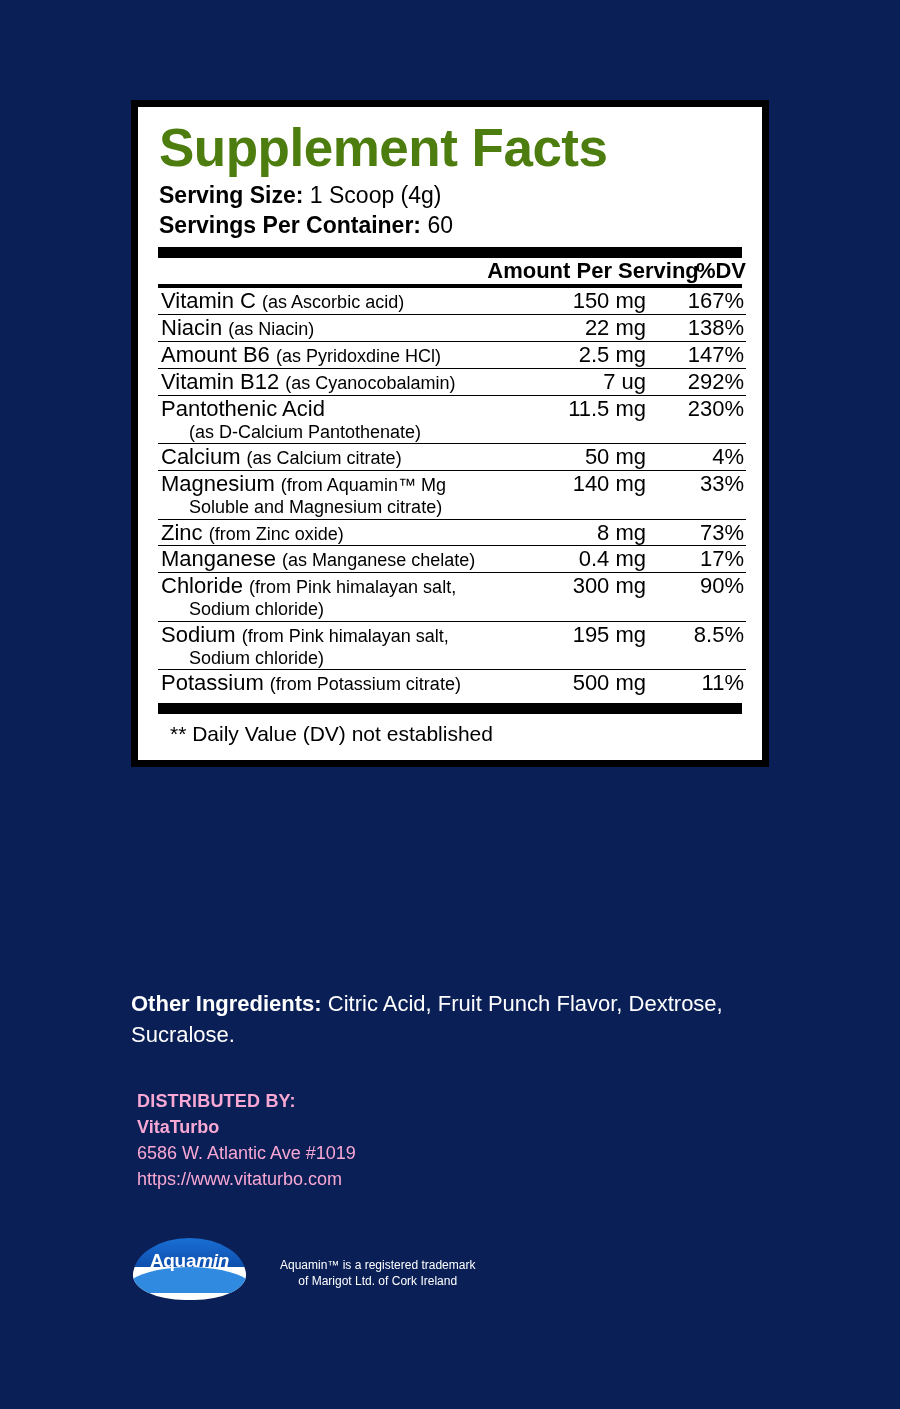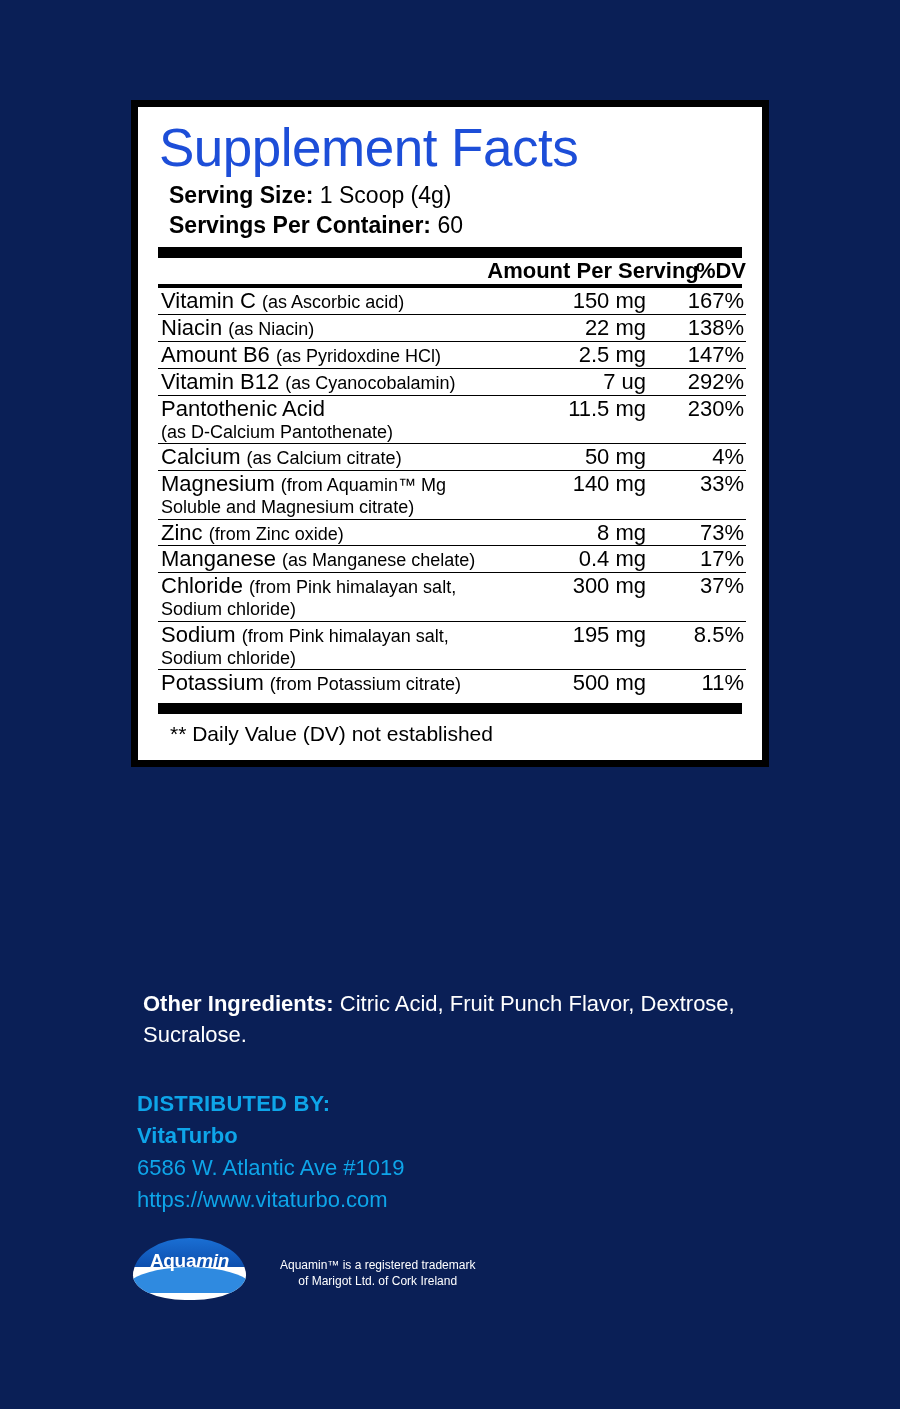--- a/index.html
+++ b/index.html
@@ -22,32 +22,32 @@
     top: 100px;
     width: 638px;
     background: #ffffff;
     border: 7px solid #000000;
     box-sizing: border-box;
     padding: 10px 18px 12px 18px;
   }
 
   .sf-title {
     font-size: 53px;
-    font-weight: normal;
+    font-weight: bold;
     letter-spacing: -0.5px;
     line-height: 1.05;
-    color: #1d4ed8;
+    color: #4d7c0f;
     margin: 3px 0 4px 3px;
     white-space: nowrap;
   }
 
   .serving-line {
     font-size: 23px;
     color: #000;
-    margin-left: 13px;
+    margin-left: 3px;
     line-height: 1.32;
     white-space: nowrap;
   }
   .serving-line b { font-weight: bold; }
 
   .rule-thick {
     border-bottom: 11px solid #000;
     margin: 7px 2px 0 2px;
   }
   .rule-med {
@@ -86,46 +86,46 @@
     border-top: 1.5px solid #000;
     line-height: 1.18;
   }
   .nutrient-row.first td { border-top: none; }
   .nutrient-row td.name  { text-align: left; padding-left: 3px; }
   .nutrient-row td.amt   { text-align: right; white-space: nowrap; }
   .nutrient-row td.dv    { text-align: right; white-space: nowrap; padding-right: 2px; }
 
   .n-main { font-size: 22px; }
   .n-sub  { font-size: 18px; }
-  .n-sub2 { font-size: 18px; display: block; }
+  .n-sub2 { font-size: 18px; display: block; margin-left: 28px; }
 
   .footnote {
     font-size: 21px;
     color: #000;
     padding: 8px 0 2px 14px;
   }
 
   
   .other-ing {
     position: absolute;
-    left: 143px;
+    left: 131px;
     top: 988px;
     width: 650px;
     color: #ffffff;
     font-size: 22px;
     line-height: 1.42;
   }
   .other-ing b { font-weight: bold; }
 
   .distributed {
     position: absolute;
     left: 137px;
     top: 1088px;
-    color: #0ea5e9;
-    font-size: 22px;
+    color: #f9a8d4;
+    font-size: 18px;
     line-height: 1.45;
   }
   .distributed .dist-head { font-weight: bold; letter-spacing: 0.2px; }
   .distributed .dist-brand { font-weight: bold; }
 
   .aquamin-block {
     position: absolute;
     left: 133px;
     top: 1238px;
     display: flex;
@@ -296,21 +296,21 @@
         <td class="amt">0.4 mg</td>
         <td class="dv">17%</td>
       </tr>
       <tr class="nutrient-row">
         <td class="name">
           <span class="n-main">Chloride</span>
           <span class="n-sub">(from Pink himalayan salt,</span>
           <span class="n-sub2">Sodium chloride)</span>
         </td>
         <td class="amt">300 mg</td>
-        <td class="dv">37%</td>
+        <td class="dv">90%</td>
       </tr>
       <tr class="nutrient-row">
         <td class="name">
           <span class="n-main">Sodium</span>
           <span class="n-sub">(from Pink himalayan salt,</span>
           <span class="n-sub2">Sodium chloride)</span>
         </td>
         <td class="amt">195 mg</td>
         <td class="dv">8.5%</td>
       </tr>

